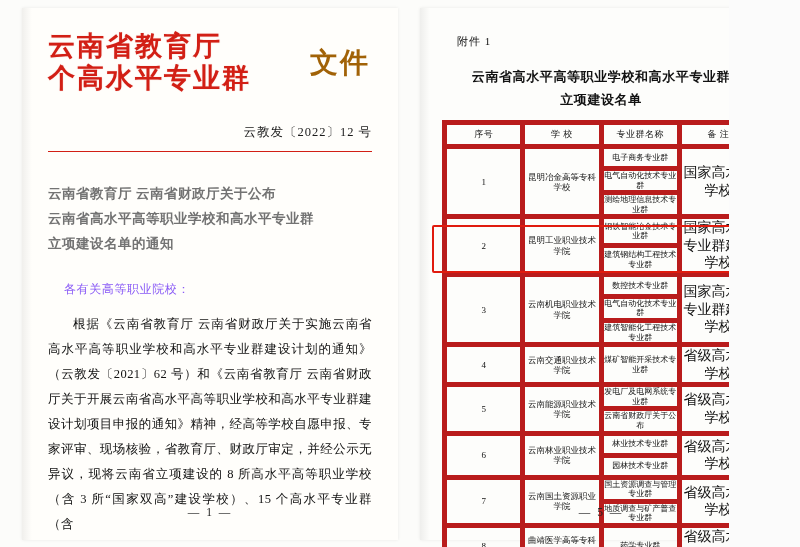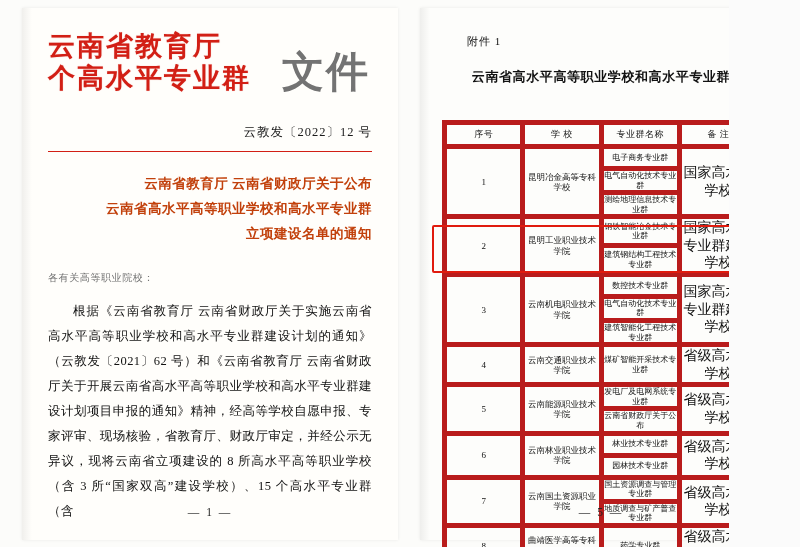--- a/index.html
+++ b/index.html
@@ -44,56 +44,57 @@
     font-size: 27px;
     display: block;
     white-space: nowrap;
   }
   .red-line2 {
     font-size: 27px;
     display: block;
     white-space: nowrap;
   }
   .red-wenjian {
-    font-size: 42px;
+    font-size: 28px;
     position: absolute;
     right: 2px;
     top: 14px;
-    color: #737373;
+    color: #a16207;
     font-weight: bold;
     font-family: "DejaVu Serif", serif;
     letter-spacing: 2px;
   }
   .doc-number {
     text-align: right;
     font-size: 12.5px;
     color: #1a1a1a;
     margin-top: 30px;
     letter-spacing: 1px;
   }
   .red-rule {
     margin-top: 10px;
     height: 1.6px;
     background: #d21f15;
     width: 100%;
   }
   .doc-title {
-    margin-top: 20px;
-    text-align: right;
+    margin-top: 30px;
+    text-align: left;
     font-size: 13.5px;
     font-weight: bold;
-    color: #c2410c;
+    color: #737373;
     line-height: 1.85;
     letter-spacing: 0.5px;
   }
   .doc-salutation {
     margin-top: 24px;
-    font-size: 10px;
-    color: #737373;
+    font-size: 12px;
+    color: #8b5cf6;
     letter-spacing: 0.6px;
+    margin-left: 16px;
   }
   .doc-para {
     margin-top: 14px;
     font-size: 12.5px;
     color: #111;
     line-height: 2.0;
     text-align: justify;
     letter-spacing: 0.4px;
     text-indent: 25px;
   }
@@ -113,21 +114,21 @@
     position: absolute;
     left: 420px;
     top: 8px;
     width: 362px;
     height: 532px;
     background: #fdfdfb;
     box-shadow: 0 0 3px rgba(0,0,0,0.08);
   }
   .attach-label {
     position: absolute;
-    left: 32px;
+    left: 22px;
     top: 26px;
     font-size: 11px;
     color: #111;
     letter-spacing: 1px;
     padding-left: 15px;
   }
   .right-title {
     position: absolute;
     left: 0;
     top: 58px;
@@ -222,20 +223,21 @@
       <div class="doc-para">根据《云南省教育厅 云南省财政厅关于实施云南省高水平高等职业学校和高水平专业群建设计划的通知》（云教发〔2021〕62 号）和《云南省教育厅 云南省财政厅关于开展云南省高水平高等职业学校和高水平专业群建设计划项目申报的通知》精神，经高等学校自愿申报、专家评审、现场核验，省教育厅、财政厅审定，并经公示无异议，现将云南省立项建设的 8 所高水平高等职业学校（含 3 所“国家双高”建设学校）、15 个高水平专业群（含</div>
     </div>
     <div class="page-num-left">— 1 —</div>
   </div>
 
   <div class="doc-right">
     <div class="edge-shadow" style="left:0"></div>
     <div class="attach-label">附件 1</div>
     <div class="right-title">
       <div>云南省高水平高等职业学校和高水平专业群</div>
+      <div>立项建设名单</div>
     </div>
 
     <table class="listing">
       <thead>
         <tr>
           <th class="idx">序号</th>
           <th class="school">学  校</th>
           <th class="major">专业群名称</th>
           <th class="note">备  注</th>
         </tr>

